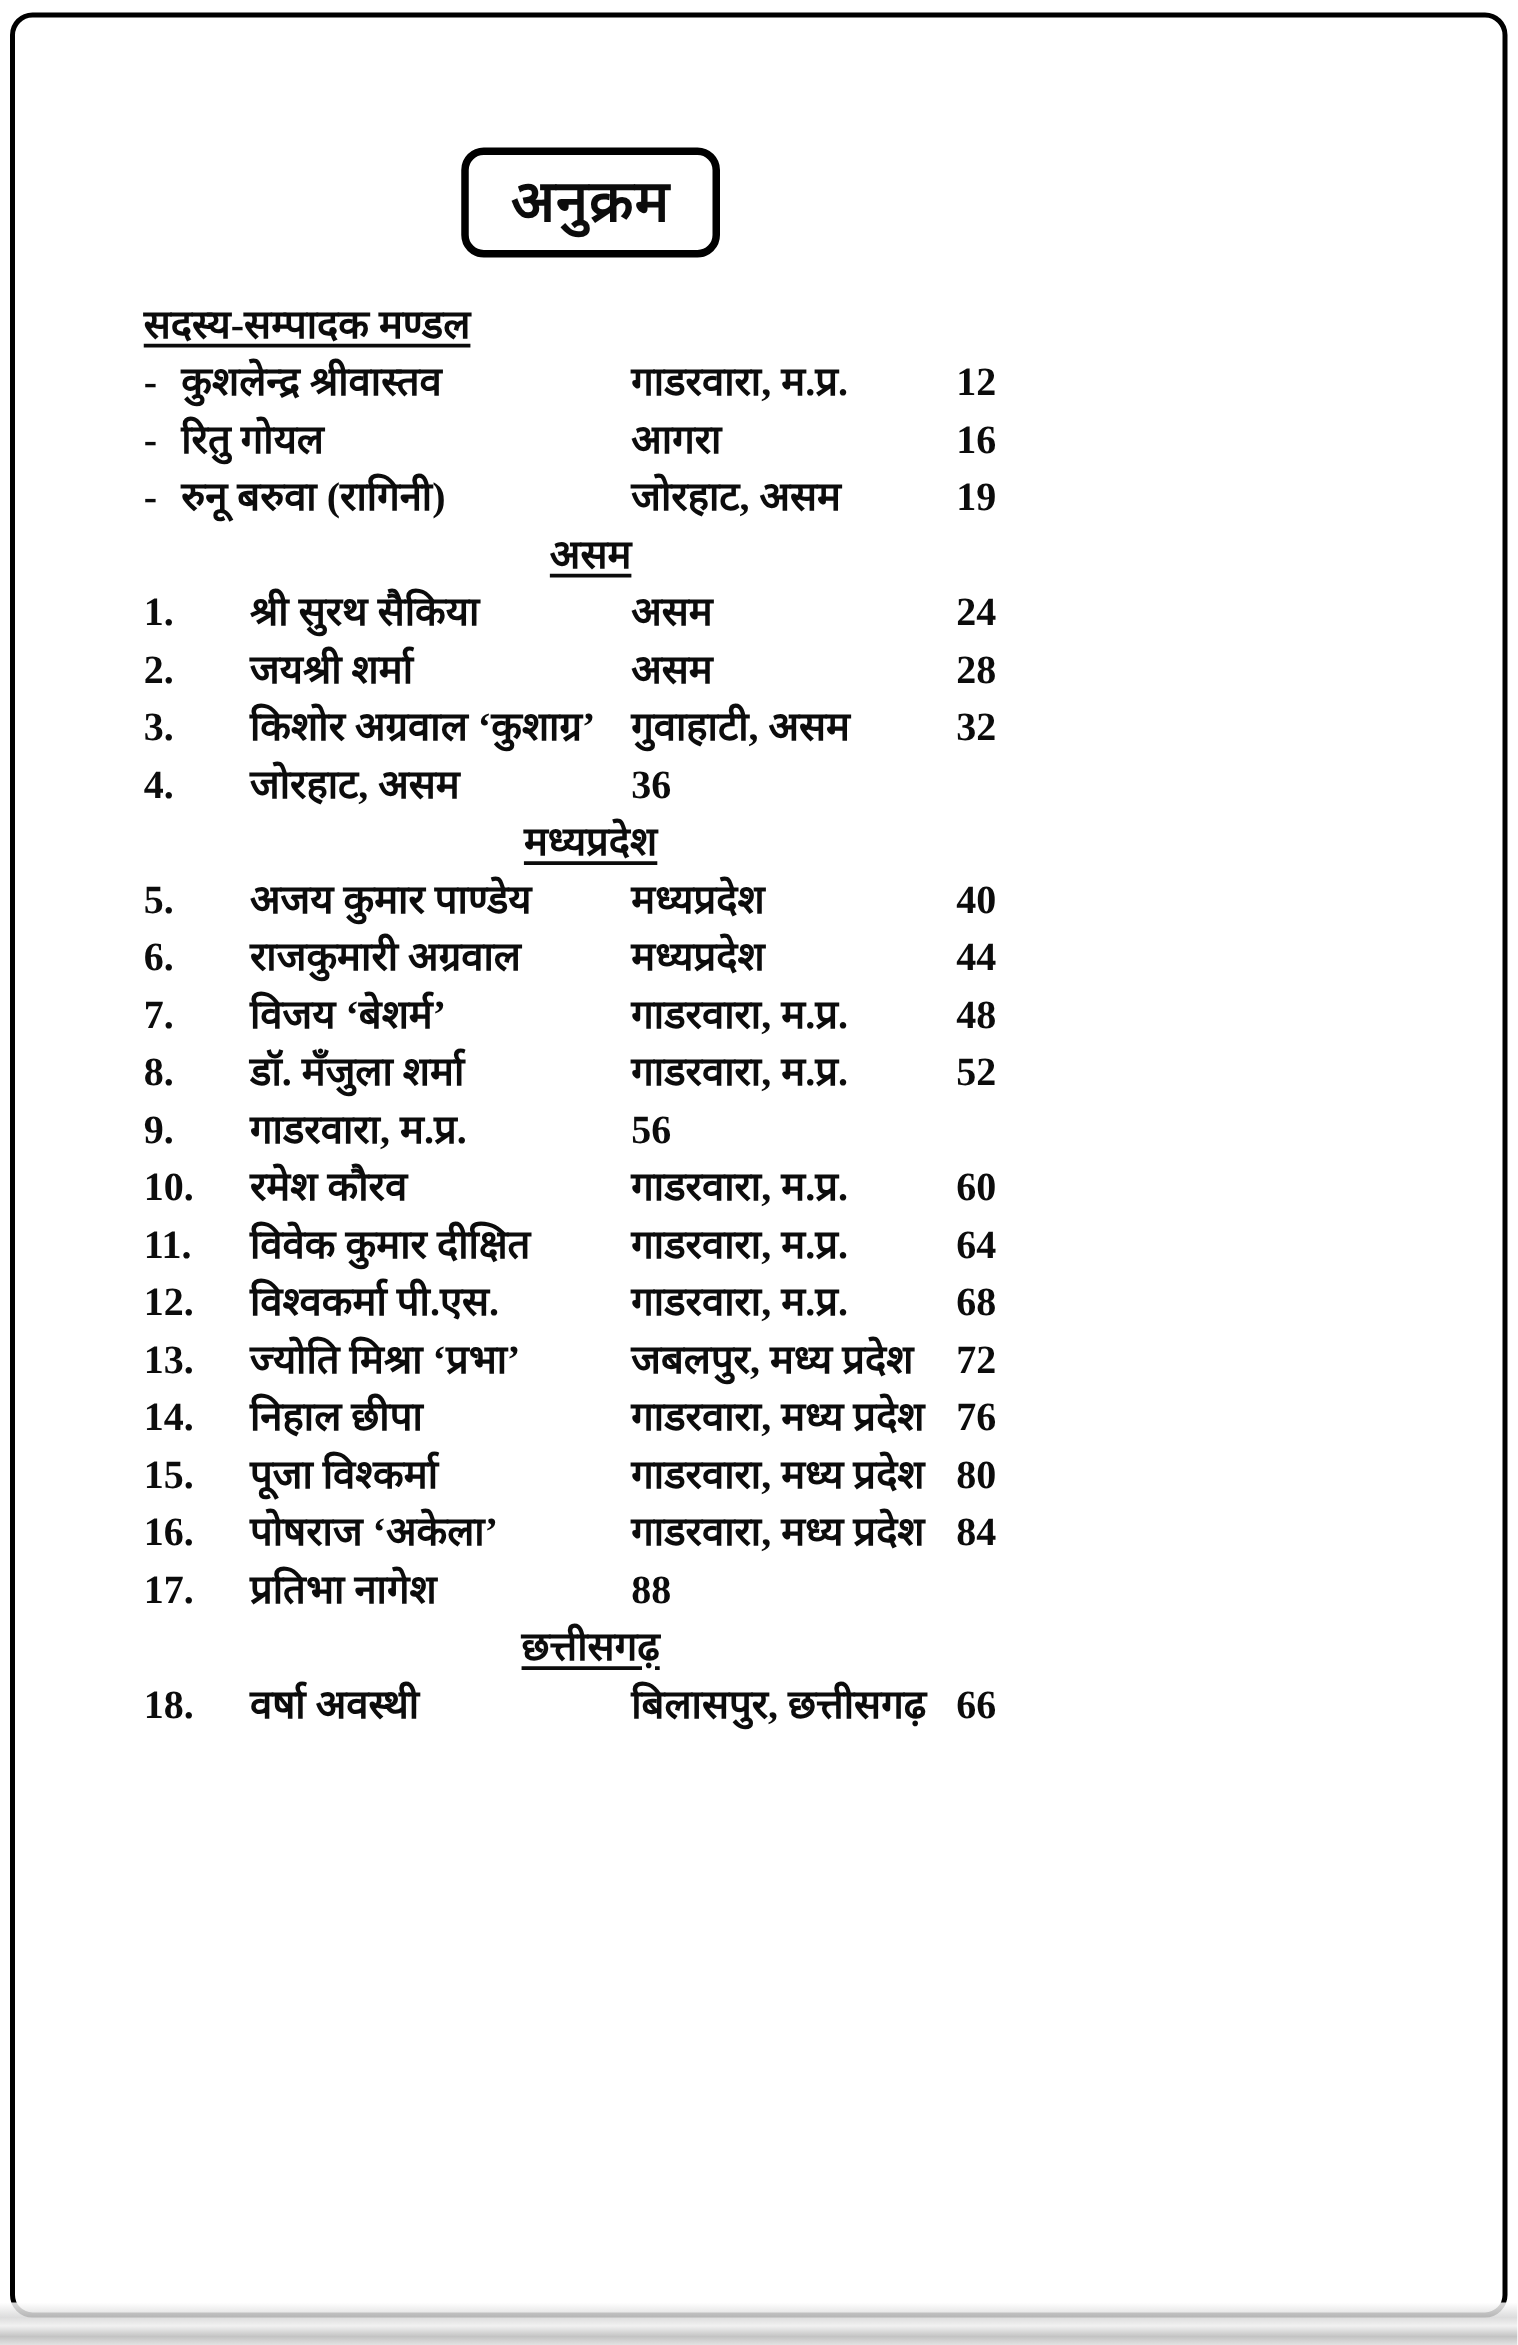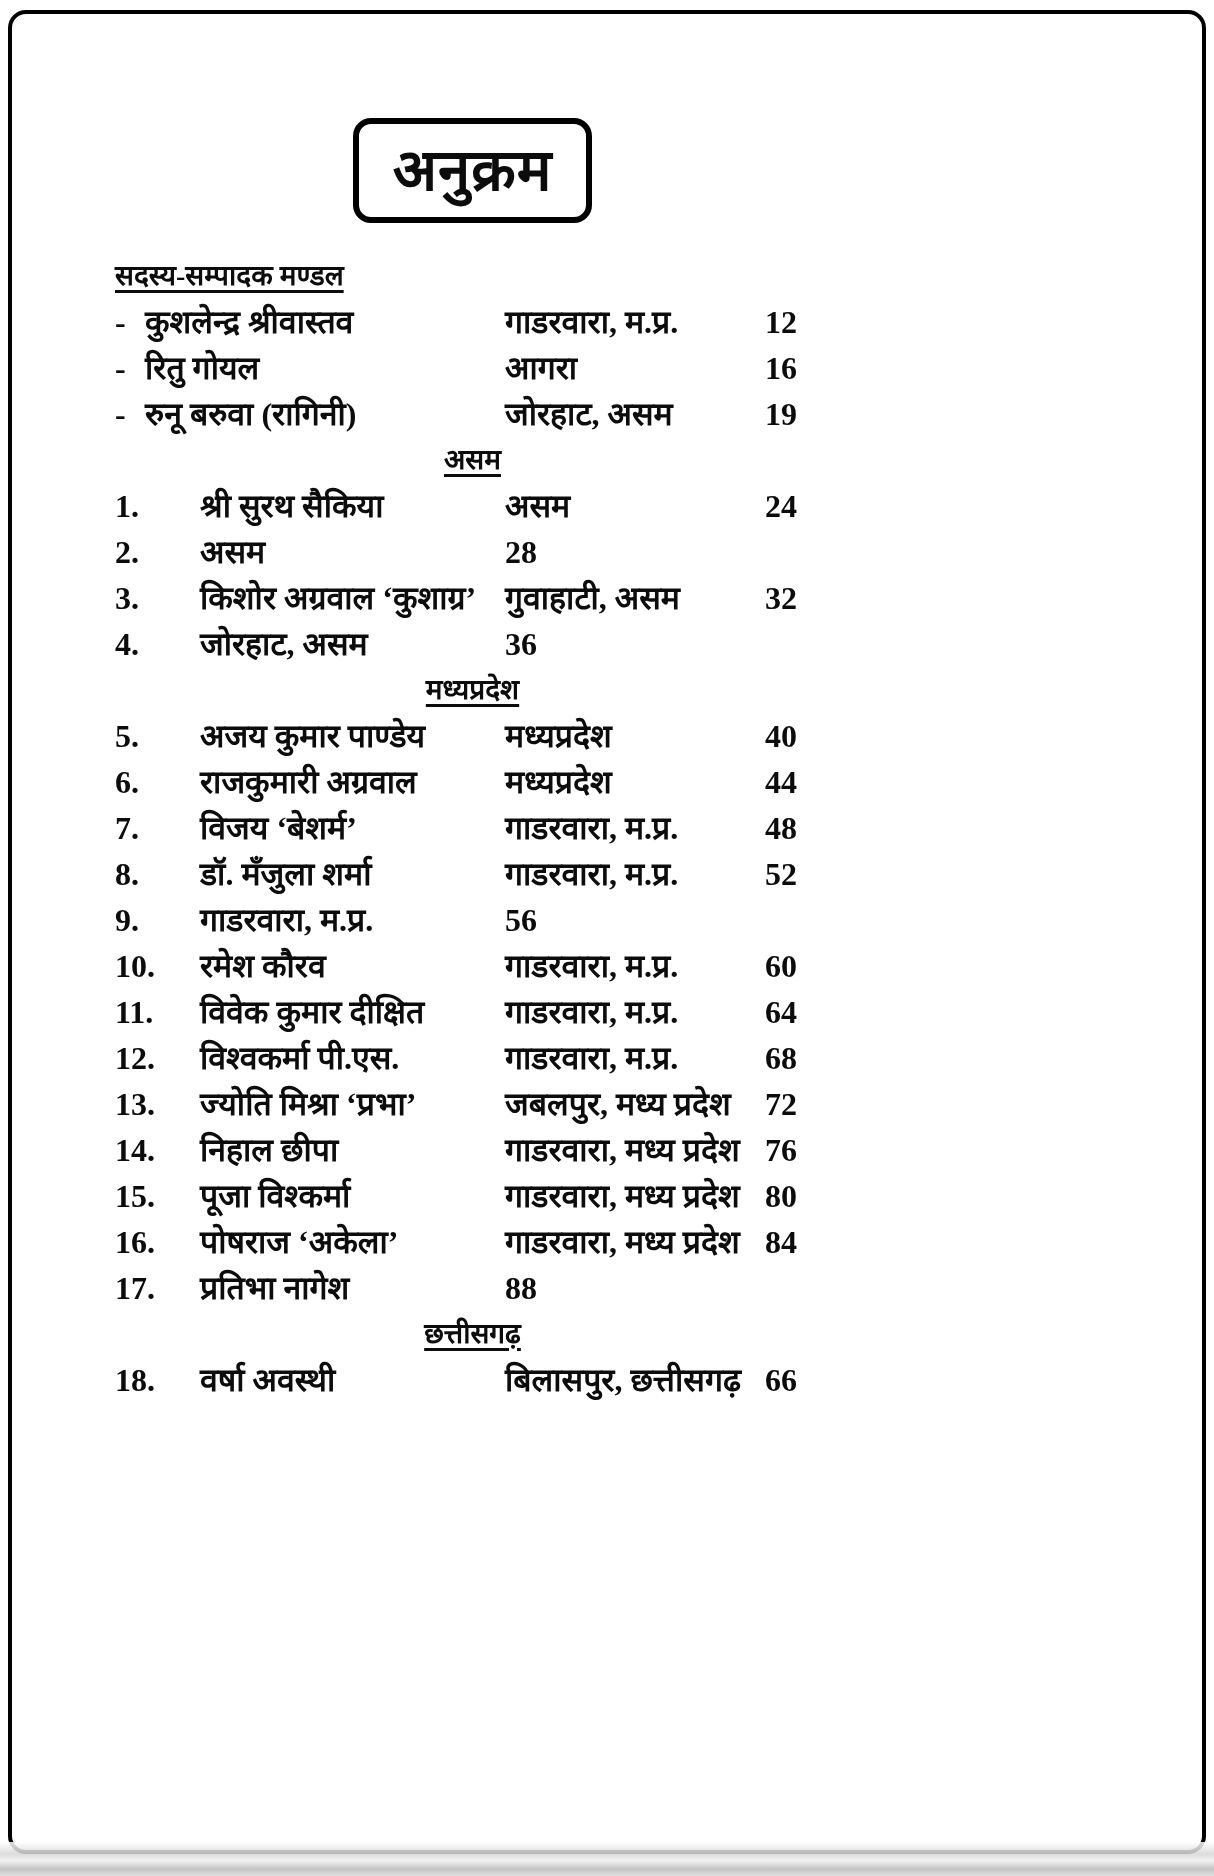--- a/index.html
+++ b/index.html
@@ -25,27 +25,27 @@
   }
   .title-box {
     width:-moz-fit-content;
     width:fit-content;
     margin:0 auto 30px auto;
     border:6px solid #000;
     border-radius:18px;
     padding:4px 34px 10px 34px;
   }
   .title-box .title {
-    font-size:58px;
+    font-size:46px;
     font-weight:bold;
     letter-spacing:1px;
     white-space:nowrap;
   }
   .heading {
-    font-size:28px;
+    font-size:32px;
     font-weight:bold;
     line-height:46px;
     text-decoration:underline;
     text-decoration-thickness:2.5px;
     text-underline-offset:5px;
     white-space:nowrap;
   }
   .heading.center { text-align:center; }
   .row {
     display:grid;
@@ -101,20 +101,21 @@
   <div class="heading center">असम</div>
 
   <div class="row">
     <span>1.</span>
     <span>श्री सुरथ सैकिया</span>
     <span>असम</span>
     <span class="page">24</span>
   </div>
   <div class="row">
     <span>2.</span>
+    <span>जयश्री शर्मा</span>
     <span>असम</span>
     <span class="page">28</span>
   </div>
   <div class="row">
     <span>3.</span>
     <span>किशोर अग्रवाल ‘कुशाग्र’</span>
     <span>गुवाहाटी, असम</span>
     <span class="page">32</span>
   </div>
   <div class="row">

